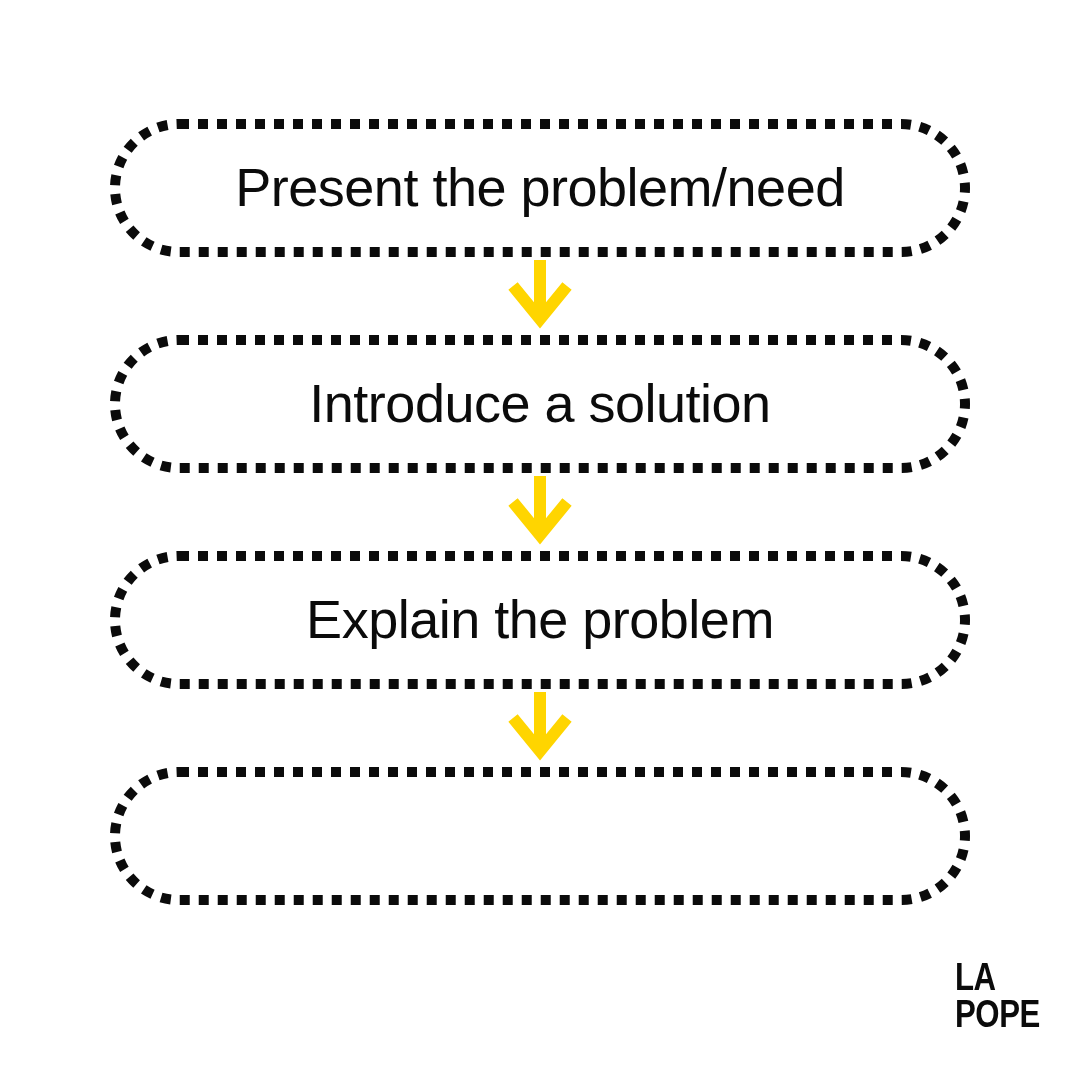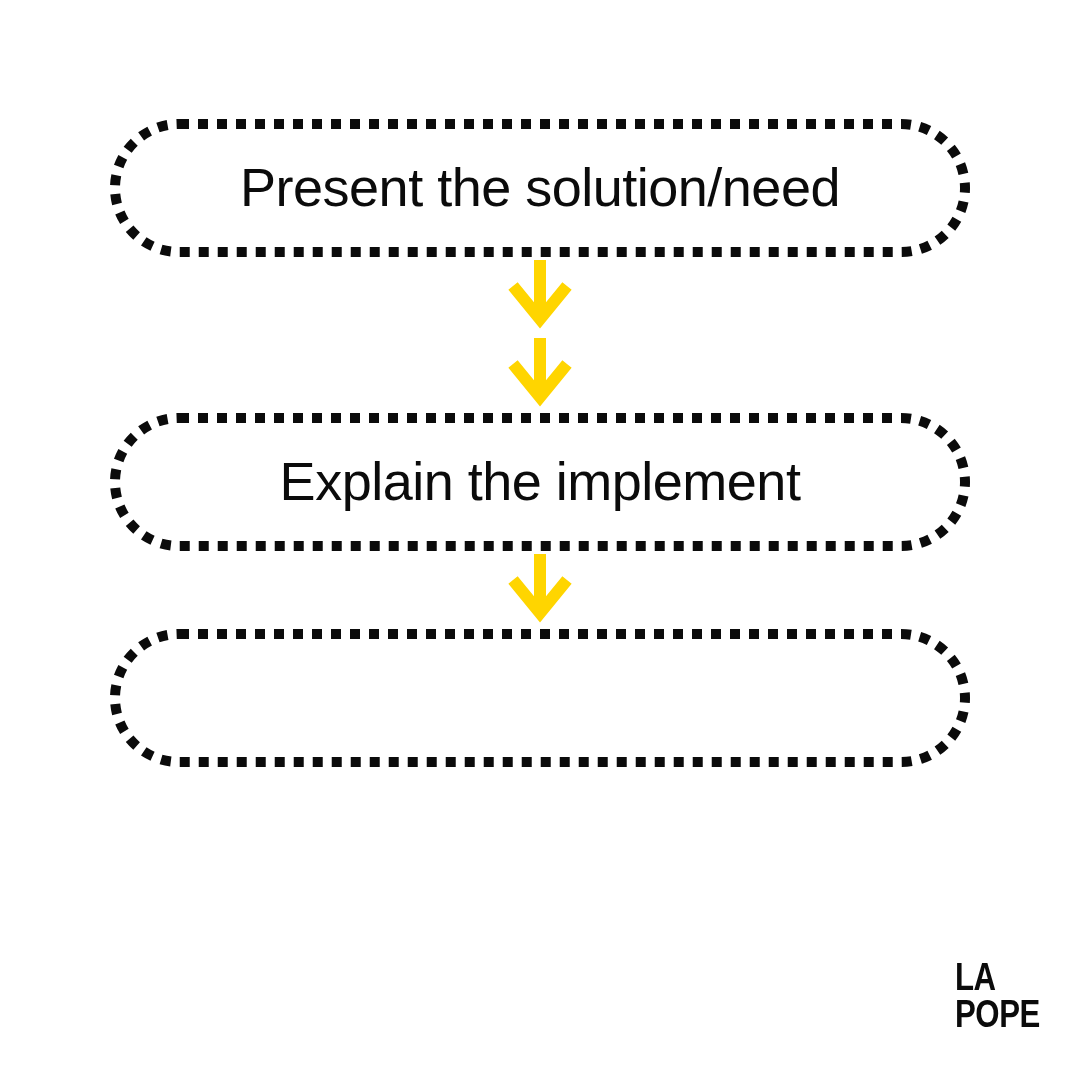--- a/index.html
+++ b/index.html
@@ -65,39 +65,45 @@
 </style>
 </head>
 <body>
 
 <div class="flow">
 
   <div class="step-box">
     <svg class="pill" width="860" height="138" viewBox="0 0 860 138">
       <rect x="5" y="5" width="850" height="128" rx="64" ry="64" fill="none" stroke-width="10" stroke-dasharray="10 9" stroke="#0B0B0B"></rect>
     </svg>
-    <span class="step-label">Present the solution/need</span>
+    <span class="step-label">Present the problem/need</span>
   </div>
-
-  <svg class="arrow" width="72" height="78" viewBox="0 0 72 78">
-    <line x1="36" y1="3" x2="36" y2="56" stroke-width="12" stroke="#FFD500"></line>
-    <polyline points="9,29 36,62 63,29" fill="none" stroke-width="12" stroke-linejoin="miter" stroke-miterlimit="6" stroke="#FFD500"></polyline>
-  </svg>
-
 
   <svg class="arrow" width="72" height="78" viewBox="0 0 72 78">
     <line x1="36" y1="3" x2="36" y2="56" stroke-width="12" stroke="#FFD500"></line>
     <polyline points="9,29 36,62 63,29" fill="none" stroke-width="12" stroke-linejoin="miter" stroke-miterlimit="6" stroke="#FFD500"></polyline>
   </svg>
 
   <div class="step-box">
     <svg class="pill" width="860" height="138" viewBox="0 0 860 138">
       <rect x="5" y="5" width="850" height="128" rx="64" ry="64" fill="none" stroke-width="10" stroke-dasharray="10 9" stroke="#0B0B0B"></rect>
     </svg>
-    <span class="step-label">Explain the implement</span>
+    <span class="step-label">Introduce a solution</span>
+  </div>
+
+  <svg class="arrow" width="72" height="78" viewBox="0 0 72 78">
+    <line x1="36" y1="3" x2="36" y2="56" stroke-width="12" stroke="#FFD500"></line>
+    <polyline points="9,29 36,62 63,29" fill="none" stroke-width="12" stroke-linejoin="miter" stroke-miterlimit="6" stroke="#FFD500"></polyline>
+  </svg>
+
+  <div class="step-box">
+    <svg class="pill" width="860" height="138" viewBox="0 0 860 138">
+      <rect x="5" y="5" width="850" height="128" rx="64" ry="64" fill="none" stroke-width="10" stroke-dasharray="10 9" stroke="#0B0B0B"></rect>
+    </svg>
+    <span class="step-label">Explain the problem</span>
   </div>
 
   <svg class="arrow" width="72" height="78" viewBox="0 0 72 78">
     <line x1="36" y1="3" x2="36" y2="56" stroke-width="12" stroke="#FFD500"></line>
     <polyline points="9,29 36,62 63,29" fill="none" stroke-width="12" stroke-linejoin="miter" stroke-miterlimit="6" stroke="#FFD500"></polyline>
   </svg>
 
   <div class="step-box">
     <svg class="pill" width="860" height="138" viewBox="0 0 860 138">
       <rect x="5" y="5" width="850" height="128" rx="64" ry="64" fill="none" stroke-width="10" stroke-dasharray="10 9" stroke="#0B0B0B"></rect>

